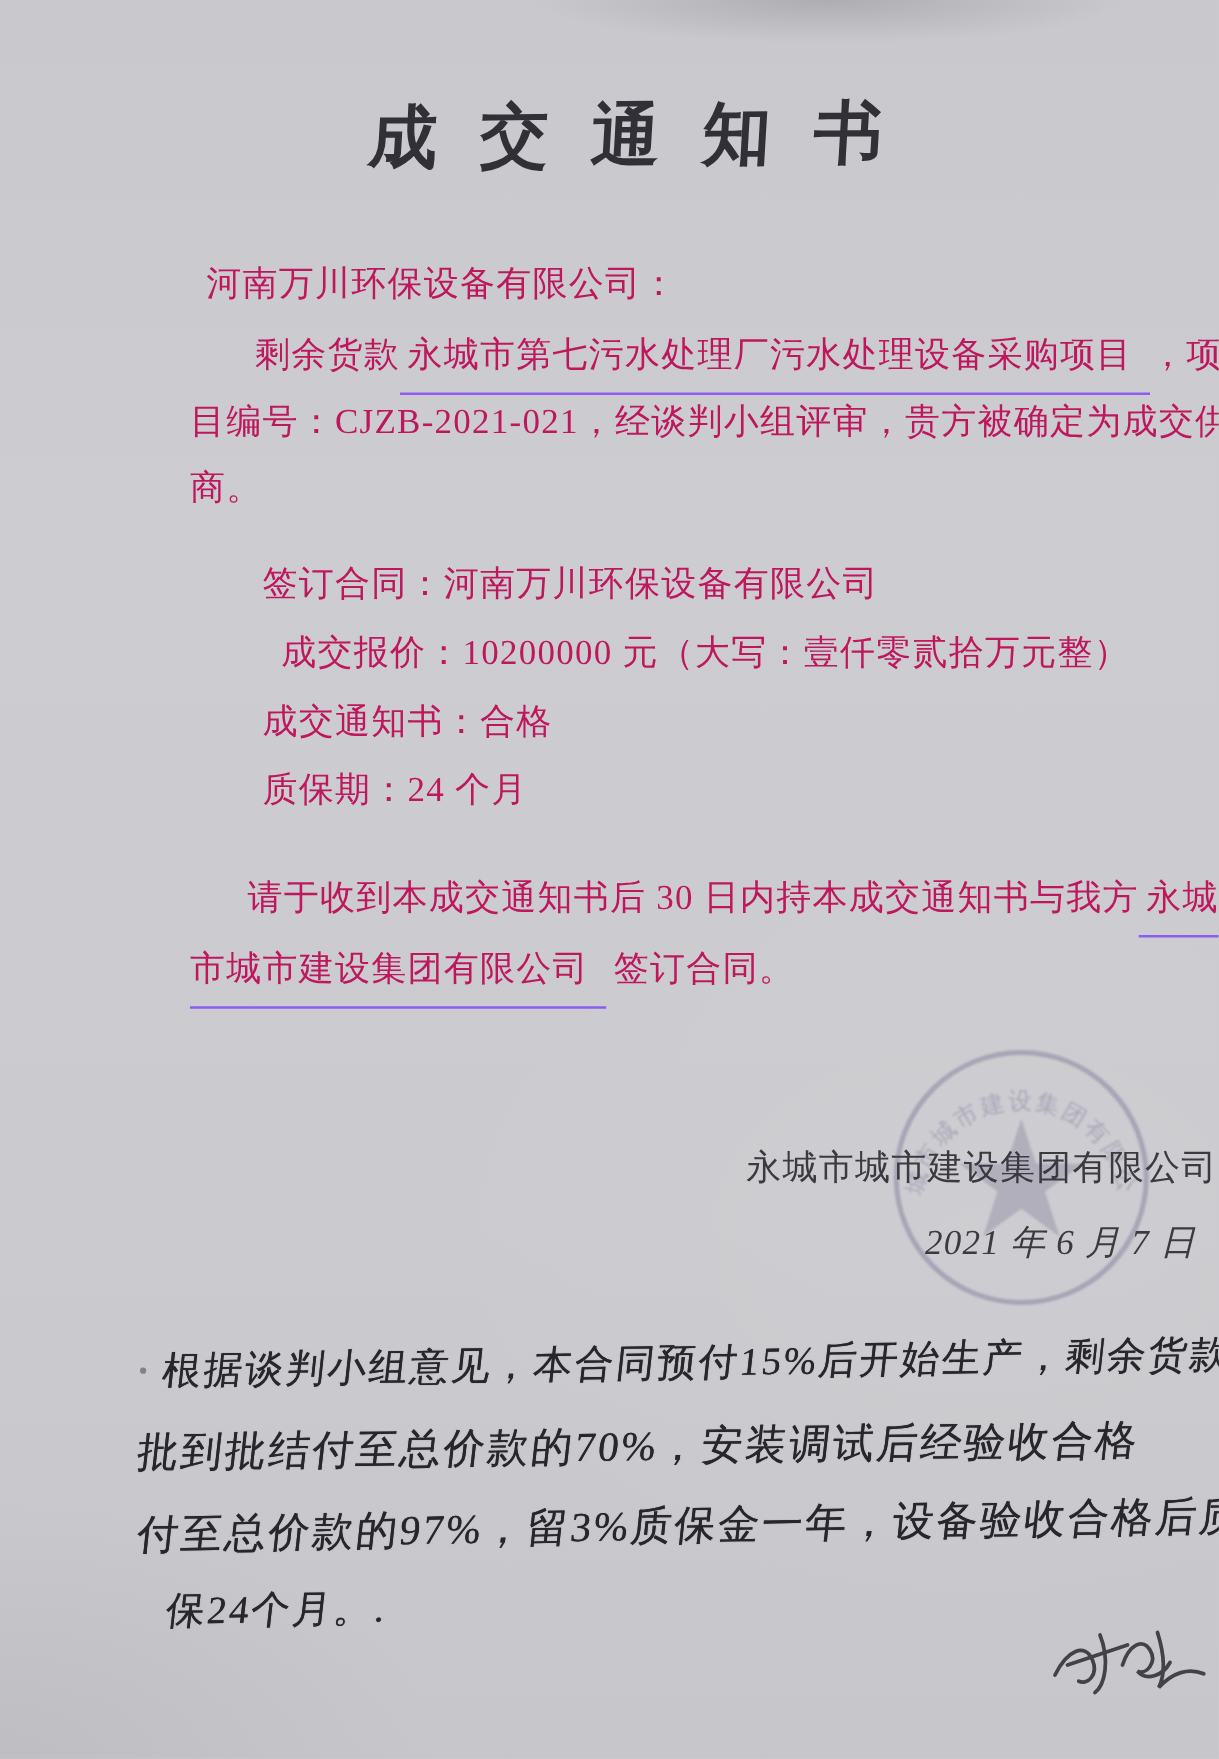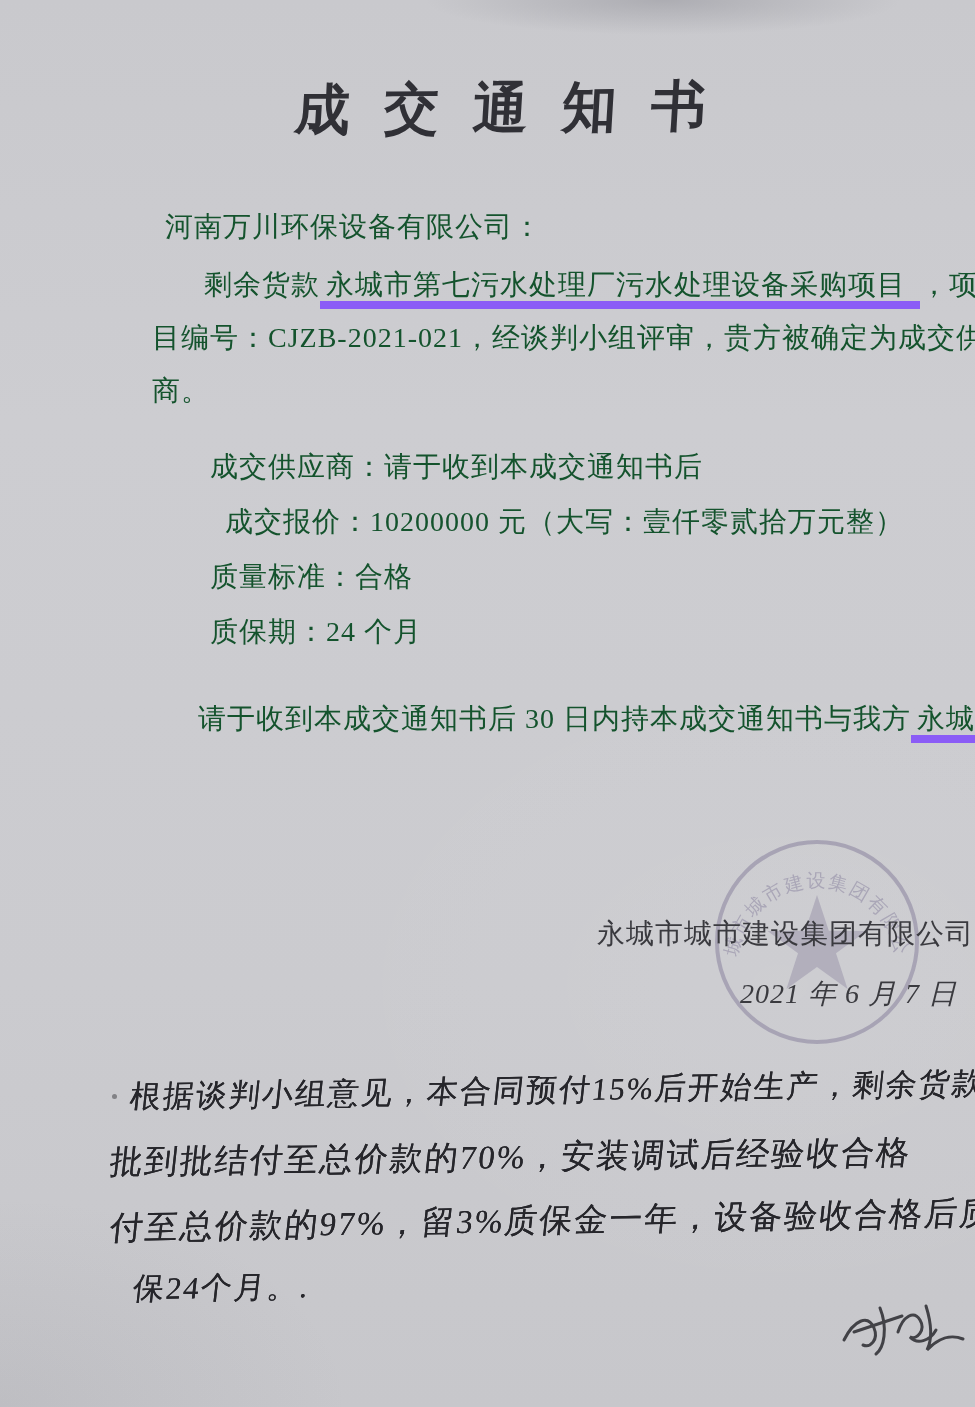--- a/index.html
+++ b/index.html
@@ -11,23 +11,23 @@
     font-family:"Liberation Serif","DejaVu Serif",serif;
   }
   .paper{
     position:absolute;inset:0;
     background:
       radial-gradient(ellipse 340px 50px at 68% 0%, rgba(100,100,110,.28), transparent 70%),
       radial-gradient(ellipse 500px 300px at 0% 100%, rgba(110,110,118,.10), transparent 70%),
       radial-gradient(ellipse 700px 500px at 80% 70%, rgba(255,255,255,.05), transparent 70%),
       linear-gradient(180deg,#c9c9cd 0%, #cdcdd1 30%, #cbcbcf 70%, #c7c7cb 100%);
   }
-  .txt{position:absolute;color:#14532d;font-size:28px;letter-spacing:1px;white-space:nowrap;}
+  .txt{position:absolute;color:#be185d;font-size:28px;letter-spacing:1px;white-space:nowrap;}
   .line{height:53px;line-height:53px;}
-  .ul{border-bottom:8px solid #8b5cf6;padding-bottom:1px;}
+  .ul{border-bottom:2px solid #8b5cf6;padding-bottom:14px;}
   .ul.padL{padding-left:6px;}
   .ul.padR{padding-right:14px;}
   .title{
     position:absolute;left:0;top:72px;width:100%;
     text-align:center;
     font-size:55px;font-weight:700;color:#303036;
     letter-spacing:34px;text-indent:60px;
     transform:rotate(-0.6deg) skewX(-4deg);
   }
   .issuer{position:absolute;color:#3a3a3f;font-size:28px;letter-spacing:1px;white-space:nowrap;z-index:3;}
@@ -56,27 +56,28 @@
 <div class="title">成交通知书</div>
 
 <div class="txt" style="left:165px;top:208px;">河南万川环保设备有限公司：</div>
 
 <div class="txt" style="left:152px;top:258px;">
   <div class="line"><span style="padding-left:52px;">剩余货款</span><span class="ul padL padR">永城市第七污水处理厂污水处理设备采购项目</span><span>，项</span></div>
   <div class="line">目编号：CJZB-2021-021，经谈判小组评审，贵方被确定为成交供应</div>
   <div class="line">商。</div>
 </div>
 
-<div class="txt" style="left:210px;top:448px;">成交供应商：请于收到本成交通知书后</div>
+<div class="txt" style="left:210px;top:448px;">签订合同：河南万川环保设备有限公司</div>
 <div class="txt" style="left:225px;top:503px;">成交报价：10200000 元（大写：壹仟零贰拾万元整）</div>
-<div class="txt" style="left:210px;top:558px;">质量标准：合格</div>
+<div class="txt" style="left:210px;top:558px;">成交通知书：合格</div>
 <div class="txt" style="left:210px;top:613px;">质保期：24 个月</div>
 
 <div class="txt" style="left:152px;top:692px;">
   <div class="line"><span style="padding-left:46px;font-family:Liberation Serif, serif;">请于收到本成交通知书后 30 日内持本成交通知书与我方</span><span class="ul padL">永城</span></div>
+  <div class="line" style="margin-top:4px;"><span class="ul padR">市城市建设集团有限公司</span><span style="padding-left:6px;">签订合同。</span></div>
 </div>
 
 <svg class="seal" viewBox="0 0 230 230">
   <g stroke="#7d7596" fill="#7d7596">
     <circle cx="115" cy="115" r="100" fill="none" stroke-width="4" opacity="0.75"></circle>
     <polygon stroke="none" opacity="0.55" points="115,68 126.8,103.8 164.5,103.9 134,126.2 145.6,162.1 115,140 84.4,162.1 96,126.2 65.5,103.9 103.2,103.8"></polygon>
     <defs>
         <path id="sealArc" d="M 35,140 A 80,80 0 1 1 195,140" fill="none"></path>
       </defs>
     <text font-size="19" letter-spacing="2" stroke="none" opacity="0.7" style="font-family:&quot;Liberation Serif&quot;,&quot;DejaVu Serif&quot;,serif;">

